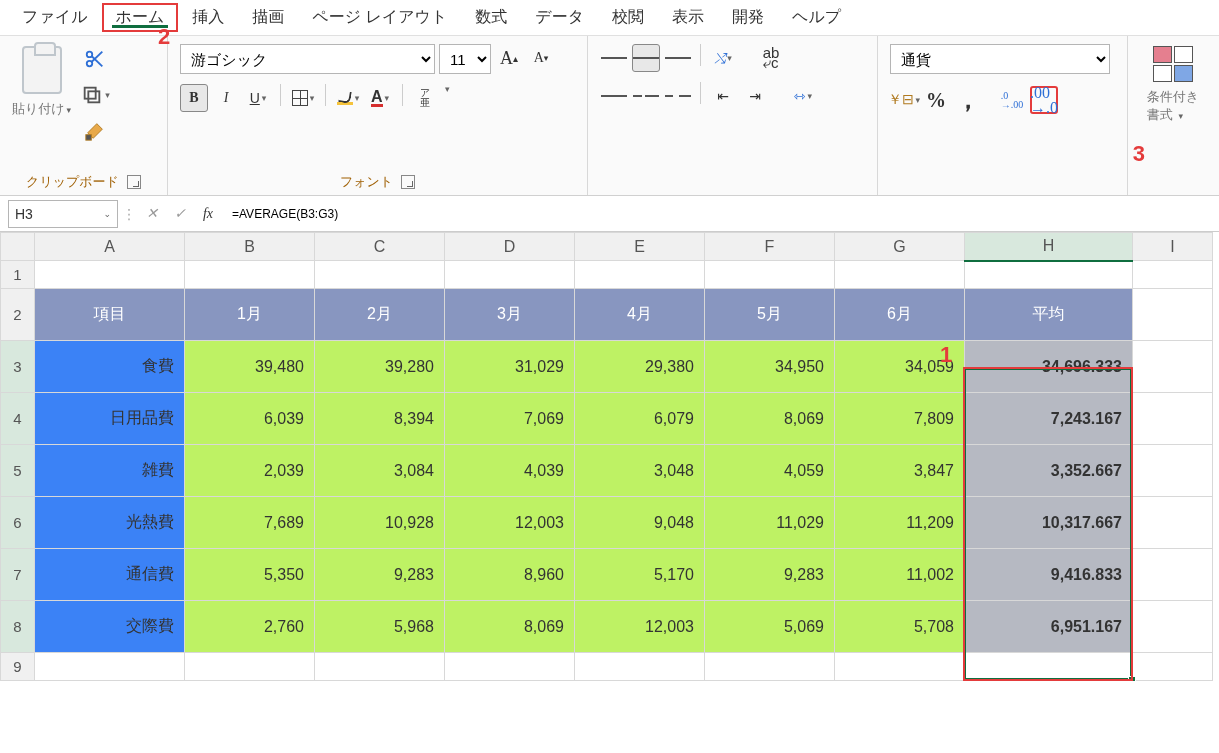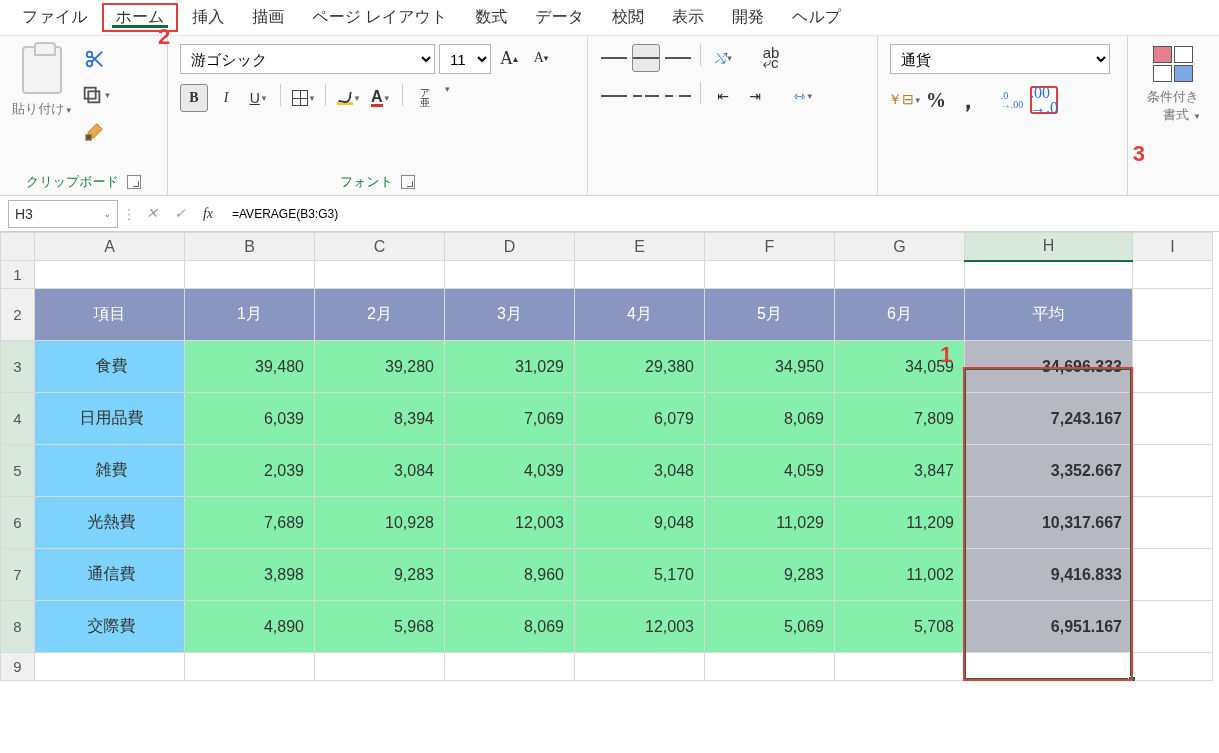--- a/index.html
+++ b/index.html
@@ -9,21 +9,21 @@
 .menubar { display: flex; align-items: center; padding: 4px 8px; gap: 0; border-bottom: 1px solid #e0e0e0; height: 36px;}
 .menubar .tab { padding: 4px 14px; font-size: 16px; cursor: pointer; position: relative;}
 .menubar .tab.active { border: 2px solid #e43b3b; padding: 2px 12px; }
 .menubar .tab.active::after { content:""; position:absolute; left:8px; right:8px; bottom:2px; height:3px; background:#0f6e3f;}
 .callout-num { position:absolute; font-size:22px; font-weight:bold; color:#e43b3b; z-index:50;}
 
 
 .ribbon { display:flex; border-bottom:1px solid #d0d0d0; background:#fafafa; height:160px;}
 .group { border-right:1px solid #d8d8d8; padding:8px 12px 4px; display:flex; flex-direction:column; position:relative;}
 .group-body { flex:1; display:flex; align-items:flex-start; gap:8px;}
-.group-label { text-align:center; font-size:13px; color:#15803d; padding-top:2px; display:flex; justify-content:center; align-items:center; gap:8px;}
+.group-label { text-align:center; font-size:13px; color:#a16207; padding-top:2px; display:flex; justify-content:center; align-items:center; gap:8px;}
 .dlg-launcher { width:14px; height:14px; border:1px solid #888; position:relative; display:inline-block; cursor:pointer;}
 .dlg-launcher::after{content:""; position:absolute; right:1px; bottom:1px; width:5px; height:5px; border-right:1px solid #666; border-bottom:1px solid #666;}
 
 .btn { display:flex; align-items:center; justify-content:center; cursor:pointer; border-radius:3px; padding:2px;}
 .vcol { display:flex; flex-direction:column; align-items:center; gap:4px;}
 .vcol .lbl { font-size:13px; color:#777;}
 .icon { display:inline-flex; align-items:center; justify-content:center;}
 .split-ind { font-size:9px; color:#666; margin-left:2px;}
 
 .paste-icon { width:40px; height:48px; border:2px solid #bfc6cc; border-radius:4px; background:#f3f3f3; position:relative;}
@@ -65,22 +65,22 @@
 .sheet th,.sheet td{border:1px solid #d8d8d8;height:24px;font-size:16px;}
 .sheet thead th{background:#f0f0f0;font-weight:normal;color:#555;text-align:center;height:28px;}
 .sheet tbody th{background:#f0f0f0;font-weight:normal;color:#555;text-align:center;width:34px;font-size:15px;}
 .corner{background:#f0f0f0;width:34px;}
 .colA{width:150px;} .colData{width:130px;} .colH{width:168px;} .colI{width:80px;}
 .sheet tbody td{padding:0 10px;}
 .sheet tbody tr{height:52px;}
 .sheet tbody tr.r1,.sheet tbody tr.r9{height:28px;}
 
 .hdr-cell{background:#8896c0;color:#fff;text-align:center;font-size:18px;}
-.lbl-cell{background:#7dd3fc;text-align:center;font-size:18px;padding-left:14px !important;margin-top:25px;}
-.num-cell{background:#86efac;text-align:right;font-size:18px;}
+.lbl-cell{background:#3b82f6;text-align:right;font-size:18px;padding-left:14px !important;margin-top:25px;}
+.num-cell{background:#bef264;text-align:right;font-size:18px;}
 .avg-cell{background:#b6b9c2;text-align:right;font-size:18px;font-weight:bold;}
 .row-sel{background:#d8e8dd !important;}
 .active-col-h{color:#0f6e3f;font-weight:bold;background:#d8e8dd !important;border-bottom:2px solid #0f6e3f !important;}
 
 .sel-frame{position:absolute;border:2px solid #0f6e3f;pointer-events:none;}
 .sel-red{position:absolute;border:2px solid #e43b3b;pointer-events:none;}
 .sel-handle{position:absolute;width:8px;height:8px;background:#0f6e3f;border:1px solid #fff;}
 </style>
 </head>
 <body>
@@ -281,21 +281,21 @@
     <div class="group-body" style="justify-content:center;">
       <div class="vcol">
         <div class="btn">
             <span class="cf-icon">
               <div></div>
               <div></div>
               <div></div>
               <div></div>
             </span>
           </div>
-        <div class="lbl" style="white-space:pre;text-align:right;font-size:13px;"><span>条件付き
+        <div class="lbl" style="white-space:pre;text-align:left;font-size:13px;"><span>条件付き
 書式</span> <span class="split-ind">▾</span></div>
       </div>
     </div>
     <div class="group-label"></div>
   </div>
 </div>
 
 <div class="fbar">
   <div class="namebox">
       <span>H3</span>
@@ -405,33 +405,33 @@
           <td class="num-cell">12,003</td>
           <td class="num-cell">9,048</td>
           <td class="num-cell">11,029</td>
           <td class="num-cell">11,209</td>
           <td class="avg-cell">10,317.667</td>
           <td></td>
         </tr>
         <tr>
           <th class="row-sel">7</th>
           <td class="lbl-cell">通信費</td>
-          <td class="num-cell">3,898</td>
+          <td class="num-cell">5,350</td>
           <td class="num-cell">9,283</td>
           <td class="num-cell">8,960</td>
           <td class="num-cell">5,170</td>
           <td class="num-cell">9,283</td>
           <td class="num-cell">11,002</td>
           <td class="avg-cell">9,416.833</td>
           <td></td>
         </tr>
         <tr>
           <th class="row-sel">8</th>
           <td class="lbl-cell">交際費</td>
-          <td class="num-cell">4,890</td>
+          <td class="num-cell">2,760</td>
           <td class="num-cell">5,968</td>
           <td class="num-cell">8,069</td>
           <td class="num-cell">12,003</td>
           <td class="num-cell">5,069</td>
           <td class="num-cell">5,708</td>
           <td class="avg-cell">6,951.167</td>
           <td></td>
         </tr>
         <tr class="r9">
           <th>9</th>

